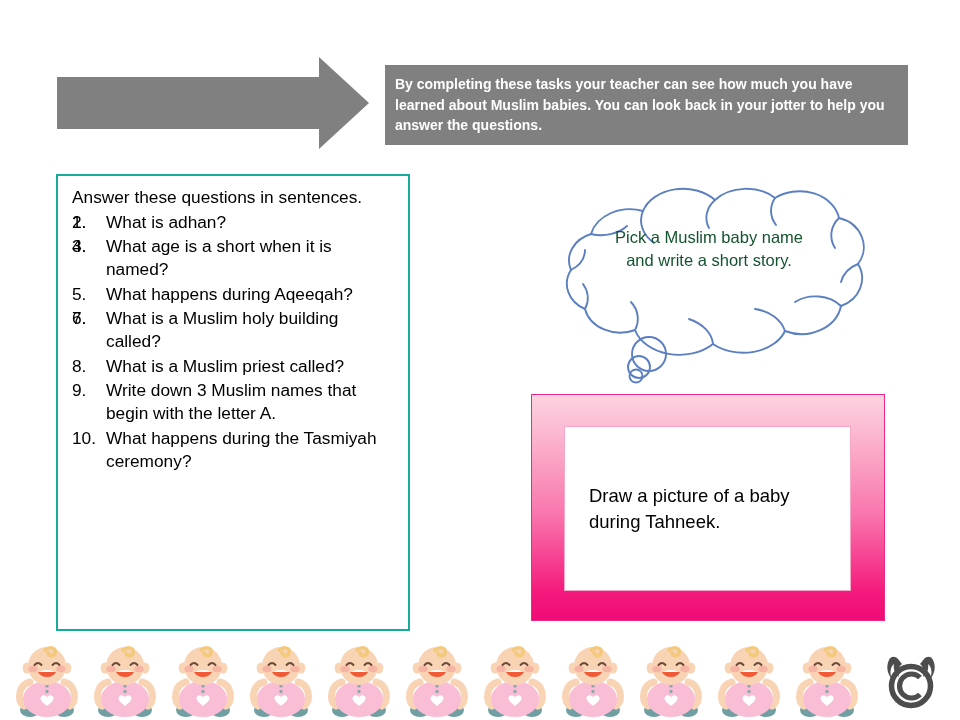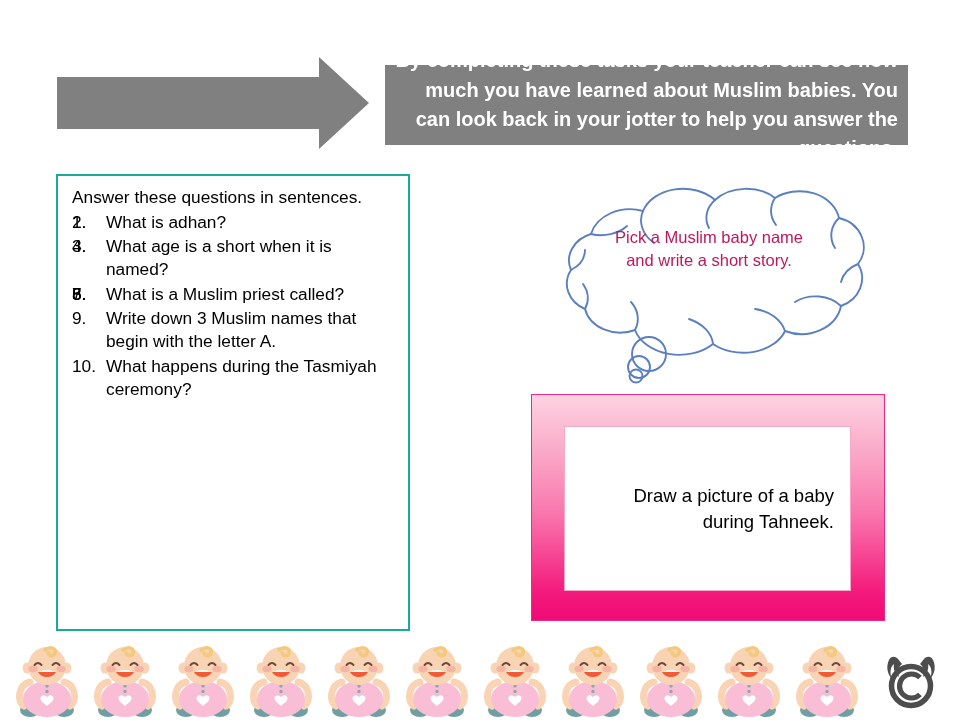--- a/index.html
+++ b/index.html
@@ -56,24 +56,24 @@
     height: 80px;
     background: #808080;
     display: flex;
     align-items: center;
     justify-content: center;
     box-sizing: border-box;
     padding: 0 10px;
   }
   #instruction-text {
     color: #ffffff;
-    font-size: 20px;
+    font-size: 14px;
     font-weight: bold;
     line-height: 1.47;
-    text-align: right;
+    text-align: left;
     width: 100%;
   }
 
   
   #questions-box {
     position: absolute;
     left: 56px;
     top: 174px;
     width: 354px;
     height: 457px;
@@ -124,21 +124,21 @@
     width: 382px;
     height: 215px;
     display: block;
   }
   #thought-cloud-text {
     position: absolute;
     left: 78px;
     top: 48px;
     width: 216px;
     text-align: center;
-    color: #be185d;
+    color: #14532d;
     font-size: 16.5px;
     line-height: 1.42;
   }
 
   
   #draw-frame {
     position: absolute;
     left: 531px;
     top: 394px;
     width: 354px;
@@ -157,23 +157,23 @@
     border: 1px solid #f6a8c8;
     box-sizing: border-box;
     display: flex;
     align-items: center;
     justify-content: center;
   }
   #draw-frame-text {
     font-size: 18.5px;
     line-height: 1.38;
     color: #000000;
-    text-align: right;
+    text-align: left;
     width: 100%;
-    padding: 0 16px;
+    padding: 0 24px;
     box-sizing: border-box;
   }
 
   
   #baby-border {
     position: absolute;
     left: 0;
     top: 644px;
     width: 960px;
     height: 76px;
@@ -217,23 +217,23 @@
   <div id="instruction-text">By completing these tasks your teacher can see how much you have learned about Muslim babies. You can look back in your jotter to help you answer the questions.</div>
 </div>
 
 <div id="questions-box">
   <p id="questions-intro">Answer these questions in sentences.</p>
   <ol id="questions-list">
       <li><span class="qnum">1.</span></li>
       <li><span class="qnum">2.</span><span>What is adhan?</span></li>
       <li><span class="qnum">3.</span></li>
       <li><span class="qnum">4.</span><span>What age is a short when it is named?</span></li>
-      <li><span class="qnum">5.</span></li>
+      <li><span class="qnum">5.</span><span>What happens during Aqeeqah?</span></li>
       <li><span class="qnum">6.</span></li>
-      <li><span class="qnum">7.</span></li>
+      <li><span class="qnum">7.</span><span>What is a Muslim holy building called?</span></li>
       <li><span class="qnum">8.</span><span>What is a Muslim priest called?</span></li>
       <li><span class="qnum">9.</span><span>Write down 3 Muslim names that begin with the letter A.</span></li>
       <li><span class="qnum">10.</span><span>What happens during the Tasmiyah ceremony?</span></li>
     </ol>
 </div>
 
 <div id="thought-cloud">
   <svg viewBox="0 0 382 215">
     <g fill="none" stroke="#5b7fc0" stroke-width="1.9" stroke-linecap="round">
 

